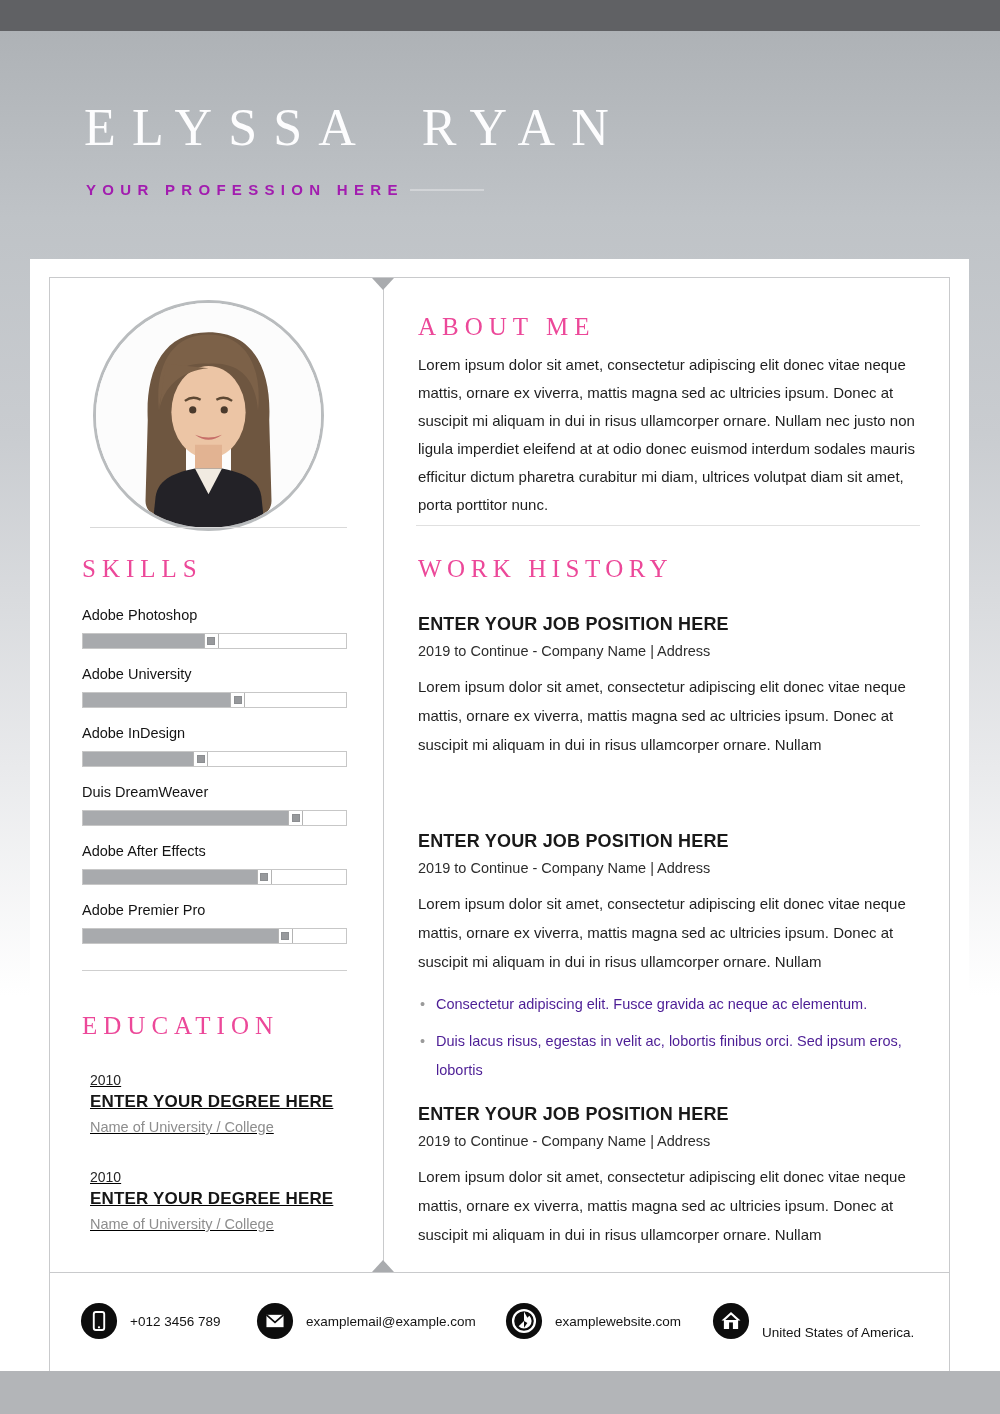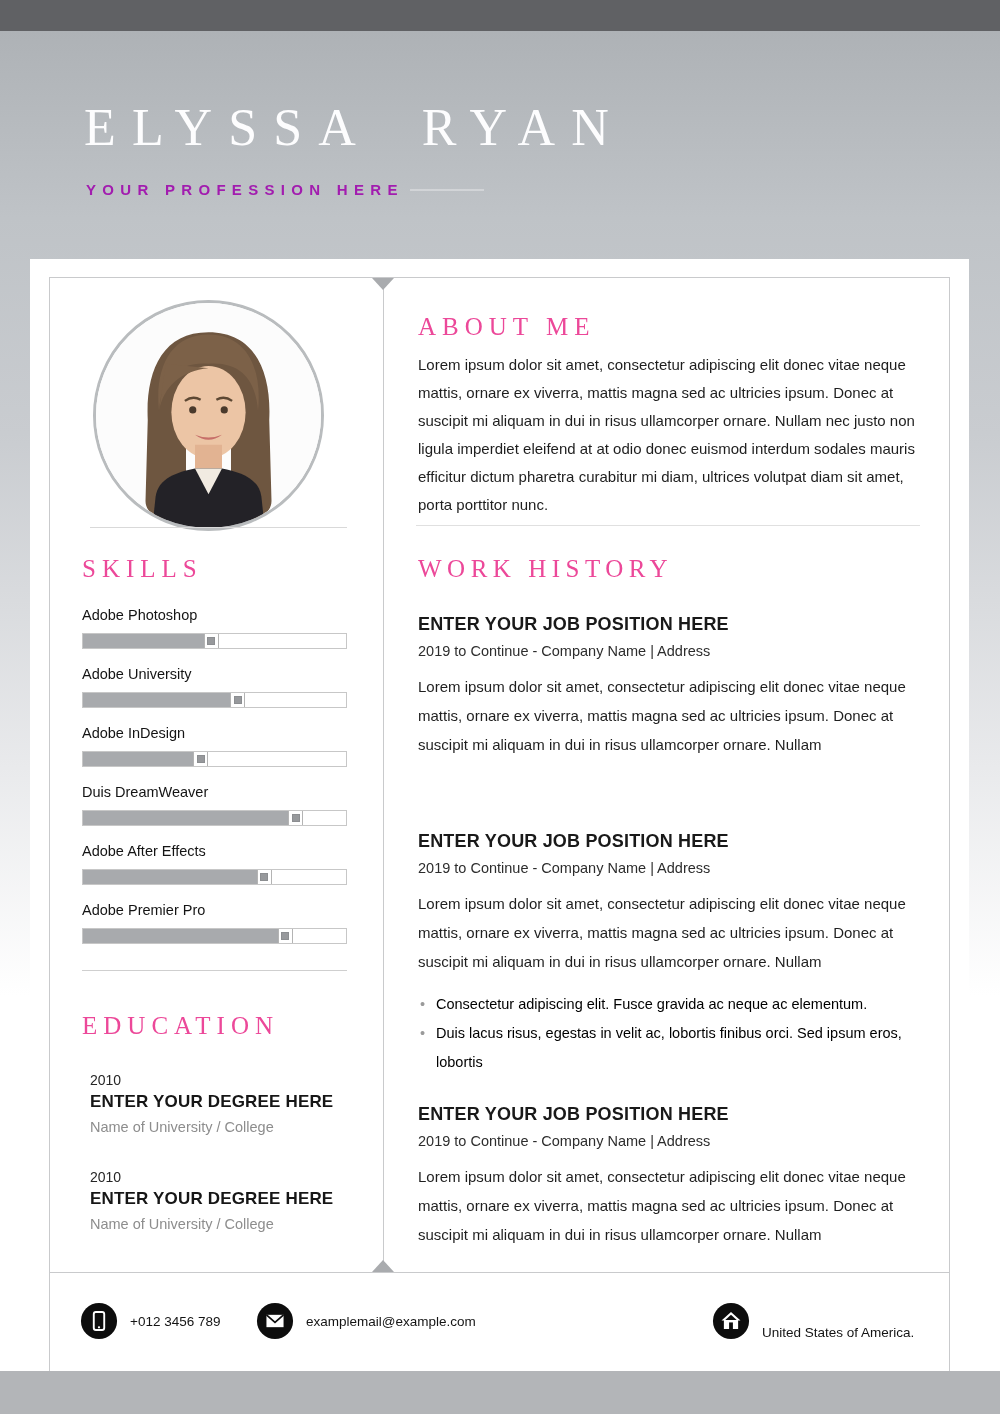--- a/index.html
+++ b/index.html
@@ -32,42 +32,42 @@
   .skill{margin-bottom:17px;}
   .skill-label{font-size:14.5px;color:#141414;height:18px;margin-bottom:8px;}
   .skill-bar{display:flex;height:14px;border:1px solid #c7c7c7;background:#fff;}
   .skill-fill{background:#a8aaad;height:100%;}
   .skill-thumb{width:13px;height:100%;border-left:1px solid #b4b4b4;border-right:1px solid #b4b4b4;
     display:flex;align-items:center;justify-content:center;flex:0 0 auto;}
   .skill-thumb::after{content:"";width:6px;height:6px;background:#97999c;border:1px solid #8c8e91;}
   .skills-divider{position:absolute;left:52px;top:711px;width:265px;height:1px;background:#cfcfcf;}
   .edu-heading{position:absolute;left:52px;top:753px;}
   .edu-list{position:absolute;left:60px;top:813px;width:270px;}
-  .edu-entry{margin-bottom:34px;}
+  .edu-entry{margin-bottom:34px;text-decoration:underline;}
   .edu-year{font-size:14px;color:#262626;margin-bottom:4px;}
   .edu-degree{font-size:17px;font-weight:bold;color:#161616;margin-bottom:7px;letter-spacing:0.01em;}
   .edu-school{font-size:14.5px;color:#8d8d8d;}
 
   
   .col-divider{position:absolute;left:353px;top:18px;width:1px;height:995px;background:#c9cacc;}
   .tri-down{position:absolute;left:342px;top:19px;width:0;height:0;
     border-left:11px solid transparent;border-right:11px solid transparent;border-top:12px solid #a9abae;}
   .tri-up{position:absolute;left:342px;top:1001px;width:0;height:0;
     border-left:11px solid transparent;border-right:11px solid transparent;border-bottom:12px solid #a9abae;}
   .about-heading{position:absolute;left:388px;top:54px;}
   .about-text{position:absolute;left:388px;top:92px;width:502px;font-size:15px;line-height:28px;color:#1e1e1e;}
   .about-divider{position:absolute;left:386px;top:266px;width:504px;height:1px;background:#e0e0e0;}
   .work-heading{position:absolute;left:388px;top:296px;letter-spacing:0.22em;}
   .job{position:absolute;left:388px;width:504px;}
   .job1{top:349px;} .job2{top:566px;} .job3{top:839px;}
   .job-title{font-size:18px;font-weight:bold;color:#191919;margin-bottom:8px;letter-spacing:0.01em;margin-top:6px;}
   .job-meta{font-size:14.5px;color:#2d2d2d;margin-bottom:13px;}
   .job-desc{font-size:15px;line-height:29px;color:#1f1f1f;}
   .job-bullets{list-style:none;margin:14px 0 0 0;padding:0;}
-  .job-bullets li{font-size:14.5px;line-height:29px;color:#000000;padding-left:18px;position:relative;}
+  .job-bullets li{font-size:14.5px;line-height:29px;color:#4c1d95;padding-left:18px;position:relative;margin-top:8px;}
   .job-bullets li::before{content:"\2022";position:absolute;left:2px;color:#9a9a9a;}
 
   
   .footer-divider{position:absolute;left:19px;top:1013px;width:901px;height:1px;background:#c9cacc;}
   .contact{position:absolute;top:1043px;display:flex;align-items:center;}
   .c-phone{left:50px;} .c-email{left:226px;} .c-web{left:475px;} .c-home{left:682px;align-items:flex-end;}
   .c-icon{width:38px;height:38px;flex:0 0 auto;}
   .c-text{margin-left:12px;font-size:13.5px;color:#141414;}
 </style>
 </head>
@@ -210,20 +210,32 @@
 
     <div class="contact c-email">
       <svg class="c-icon" viewBox="0 0 40 40">
         <circle cx="20" cy="20" r="19" fill="#0d0d0d"></circle>
         <rect x="11" y="13.5" width="18" height="13" fill="#ffffff"></rect>
         <path d="M11,13.5 L20,21.5 L29,13.5" fill="none" stroke="#0d0d0d" stroke-width="1.8"></path>
       </svg>
       <span class="c-text">examplemail@example.com</span>
     </div>
 
+    <div class="contact c-web">
+      <svg class="c-icon" viewBox="0 0 40 40">
+        <circle cx="20" cy="20" r="19" fill="#0d0d0d"></circle>
+        <circle cx="20" cy="20" r="11.5" fill="none" stroke="#ffffff" stroke-width="2.4"></circle>
+        <g transform="rotate(-45 20 20)">
+          <path d="M12,20 a8,8 0 0 0 16,0 Z" fill="#ffffff"></path>
+          <path d="M20,20 L27,13 L24.5,21.5 Z" fill="#ffffff"></path>
+          <path d="M20,20 L15,25 L21,24 Z" fill="#0d0d0d"></path>
+        </g>
+      </svg>
+      <span class="c-text">examplewebsite.com</span>
+    </div>
 
     <div class="contact c-home">
       <svg class="c-icon" viewBox="0 0 40 40">
         <circle cx="20" cy="20" r="19" fill="#0d0d0d"></circle>
         <path d="M20,10.5 L30,19.5 L27.5,19.5 L27.5,28.5 L12.5,28.5 L12.5,19.5 L10,19.5 Z" fill="#ffffff"></path>
         <path d="M20,13.5 L26,19 L20,19 L14,19 Z" fill="#0d0d0d"></path>
         <rect x="18" y="21.5" width="4" height="7" fill="#0d0d0d"></rect>
       </svg>
       <span class="c-text">United States of America.</span>
     </div>

